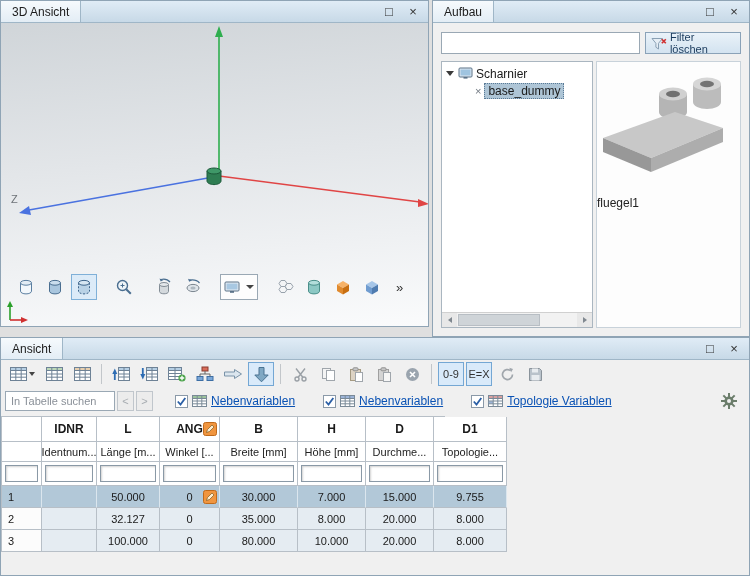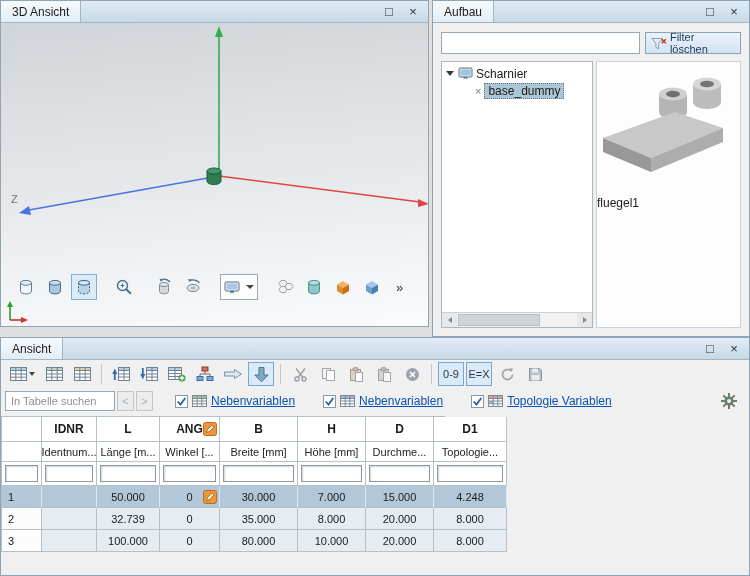--- a/index.html
+++ b/index.html
@@ -546,27 +546,27 @@
           <span class="pencilbtn">
               <svg width="14" height="14">
                 <rect x="0.5" y="0.5" width="13" height="13" rx="2" fill="#f0953f" stroke="#c06a1a"></rect>
                 <path d="M3.5 10.5l1-3 4.5-4.5 2 2-4.5 4.5z" fill="#ffeccf" stroke="#7a5a20" stroke-width="0.7"></path>
               </svg>
             </span>
         </div>
         <div class="c">30.000</div>
         <div class="c">7.000</div>
         <div class="c">15.000</div>
-        <div class="c">4.248</div>
+        <div class="c">9.755</div>
       </div>
 
       <div class="trow drow">
         <div class="c num">2</div>
         <div class="c"></div>
-        <div class="c">32.739</div>
+        <div class="c">32.127</div>
         <div class="c">0</div>
         <div class="c">35.000</div>
         <div class="c">8.000</div>
         <div class="c">20.000</div>
         <div class="c">8.000</div>
       </div>
 
       <div class="trow drow">
         <div class="c num">3</div>
         <div class="c"></div>

